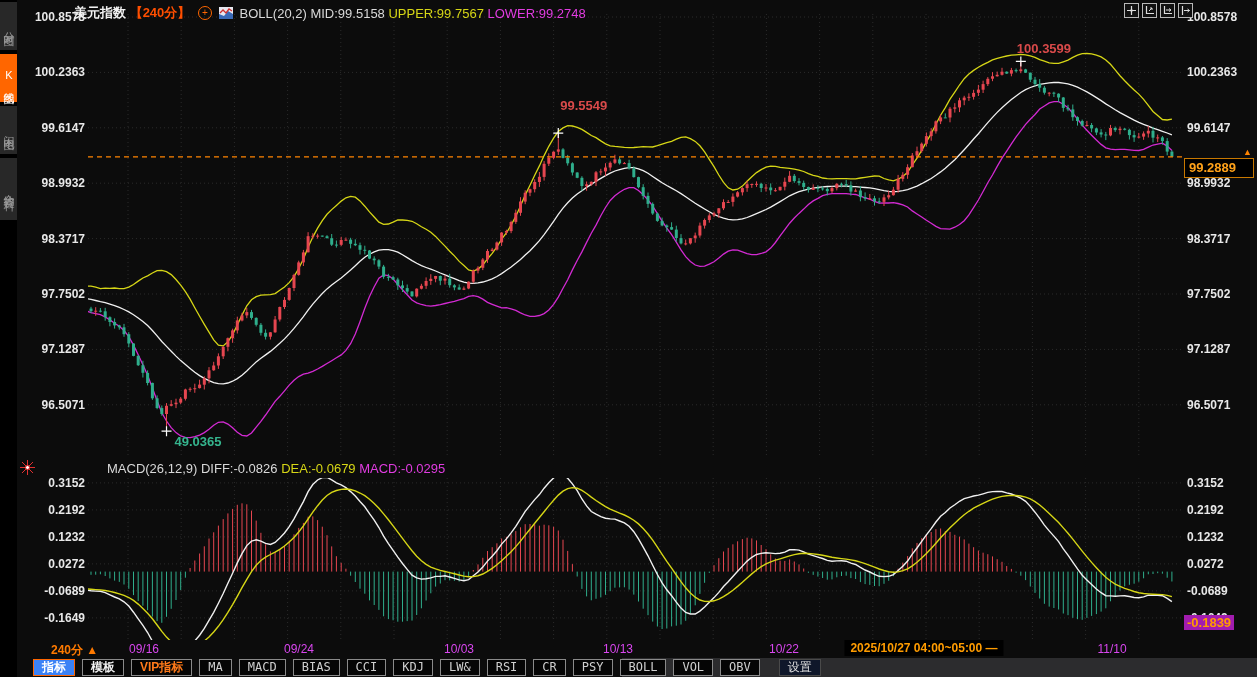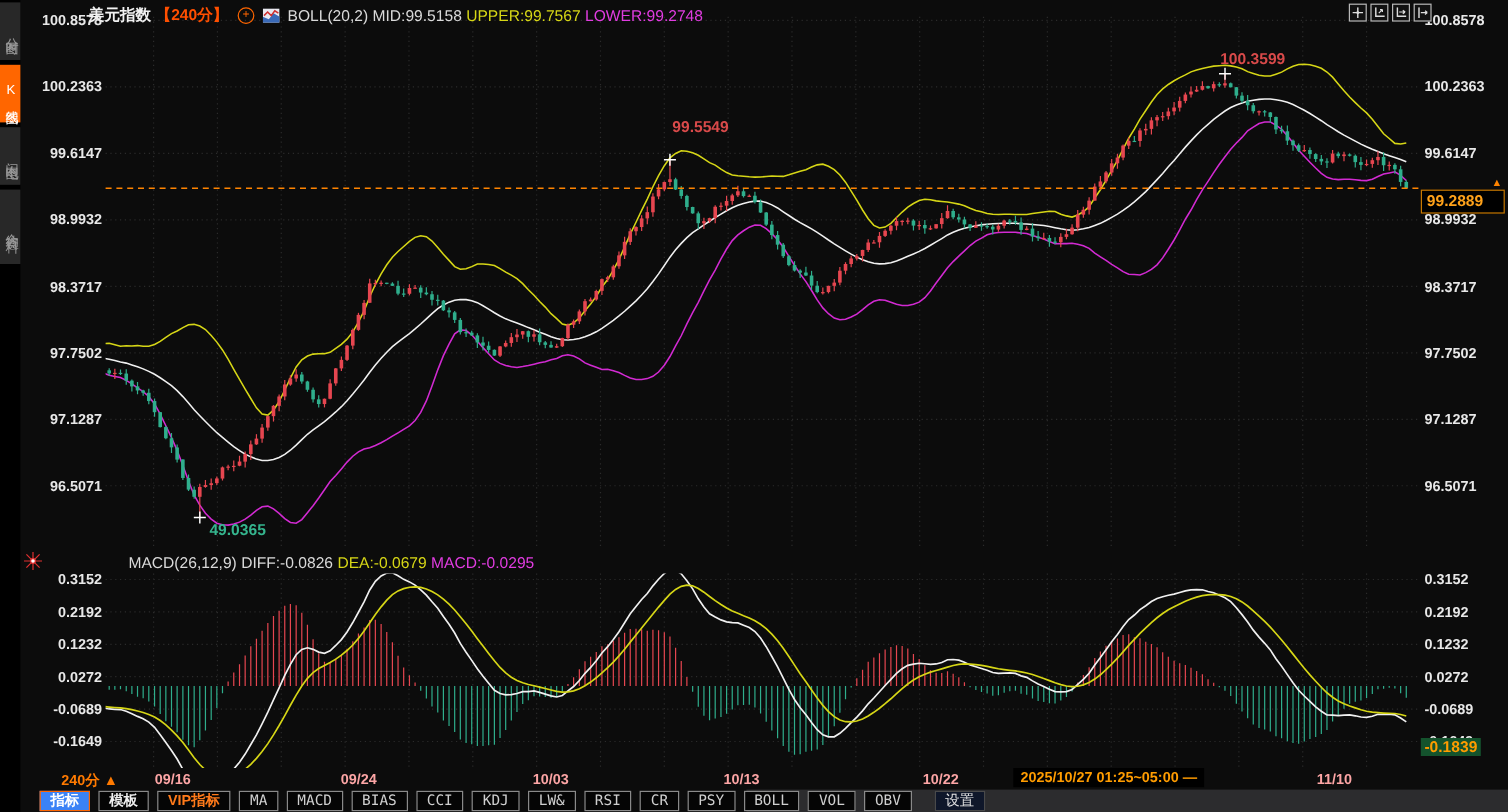--- a/index.html
+++ b/index.html
@@ -32,28 +32,28 @@
   .winctl .wbtn{width:13px;height:13px;border:1px solid #b8b8b8;background:#111;display:flex;
     align-items:center;justify-content:center;cursor:pointer;}
   
   .ann{position:absolute;z-index:4;font-size:13px;font-weight:bold;white-space:nowrap;}
   .ann-red{color:#d94a4a;}
   .ann-green{color:#35b58e;}
   .price-badge{position:absolute;left:1184px;top:158px;width:64px;height:18px;z-index:6;
     background:#000;border:1px solid #c87800;color:#ffa21a;font-size:13px;font-weight:bold;
     line-height:18px;padding-left:4px;}
   .badge-arrow{position:absolute;left:1243px;top:147px;z-index:6;color:#ff8400;font-size:9px;}
-  .macd-last{position:absolute;left:1184px;top:615px;z-index:6;background:#14532d;color:#ff9c00;
+  .macd-last{position:absolute;left:1184px;top:615px;z-index:6;background:#a21caf;color:#ff9c00;
     font-size:13px;font-weight:bold;padding:0 3px;}
   .macd-hdr{position:absolute;left:88px;top:461px;z-index:4;font-size:13px;white-space:nowrap;margin-left:19px;}
   .burst{position:absolute;left:20px;top:460px;z-index:5;}
   
   .xrow{position:absolute;left:16px;top:640px;width:1213px;height:18px;z-index:4;}
   .period{position:absolute;left:35px;top:2px;color:#ff7a00;font-weight:bold;font-size:12px;}
-  .dlab{position:absolute;top:2px;color:#fca5a5;font-weight:bold;font-size:12px;transform:translateX(-50%);}
+  .dlab{position:absolute;top:2px;color:#d946ef;font-weight:normal;font-size:12px;transform:translateX(-50%);}
   .dhl{position:absolute;top:0px;background:#000;color:#ff9c00;font-weight:bold;font-size:12px;
     padding:1px 6px;transform:translateX(-50%);}
   
   .tbfill{position:absolute;left:622px;top:658px;width:635px;height:19px;background:#2c2c2e;z-index:2;}
   .tb{position:absolute;left:33px;top:659px;display:flex;gap:7px;z-index:6;}
   .btn{height:15px;line-height:15px;padding:0 8px;font-size:12px;color:#cfcfcf;border:1px solid #8a8a8a;
     background:#050505;cursor:pointer;font-family:"DejaVu Sans Mono",monospace;white-space:nowrap;}
   .btn.active{background:#3b82f6;color:#fff;border-color:#ff6600;font-family:"Liberation Sans",sans-serif;font-weight:bold;}
   .btn.plain{color:#f0f0f0;font-family:"Liberation Sans",sans-serif;font-weight:bold;}
   .btn.vip{color:#ff7a1a;font-family:"Liberation Sans",sans-serif;font-weight:bold;}
@@ -940,21 +940,21 @@
   <div class="ann ann-red" style="left: 560.28px; top: 98px;">99.5549</div>
   <div class="ann ann-red" style="left: 1016.84px; top: 41.381px;">100.3599</div>
   <div class="ann ann-green" style="left: 174.52px; top: 434.208px;">49.0365</div>
   <div class="price-badge">99.2889</div>
   <div class="badge-arrow">▲</div>
   <div class="macd-last">-0.1839</div>
 
   <div class="xrow">
     <span class="period">240分 ▲</span>
     <span id="dates"></span>
-    <span class="dhl" style="left:908px;">2025/10/27 01:25~05:00 —</span>
+    <span class="dhl" style="left:908px;">2025/10/27 04:00~05:00 —</span>
   <span class="dlab" style="left: 128px;">09/16</span><span class="dlab" style="left: 283px;">09/24</span><span class="dlab" style="left: 443px;">10/03</span><span class="dlab" style="left: 602px;">10/13</span><span class="dlab" style="left: 768px;">10/22</span><span class="dlab" style="left: 1096px;">11/10</span></div>
 
   <div class="tbfill"></div>
   <div class="tb" id="toolbar">
       <div class="btn active">指标</div>
       <div class="btn plain">模板</div>
       <div class="btn vip">VIP指标</div>
       <div class="btn">MA</div>
       <div class="btn">MACD</div>
       <div class="btn">BIAS</div>

